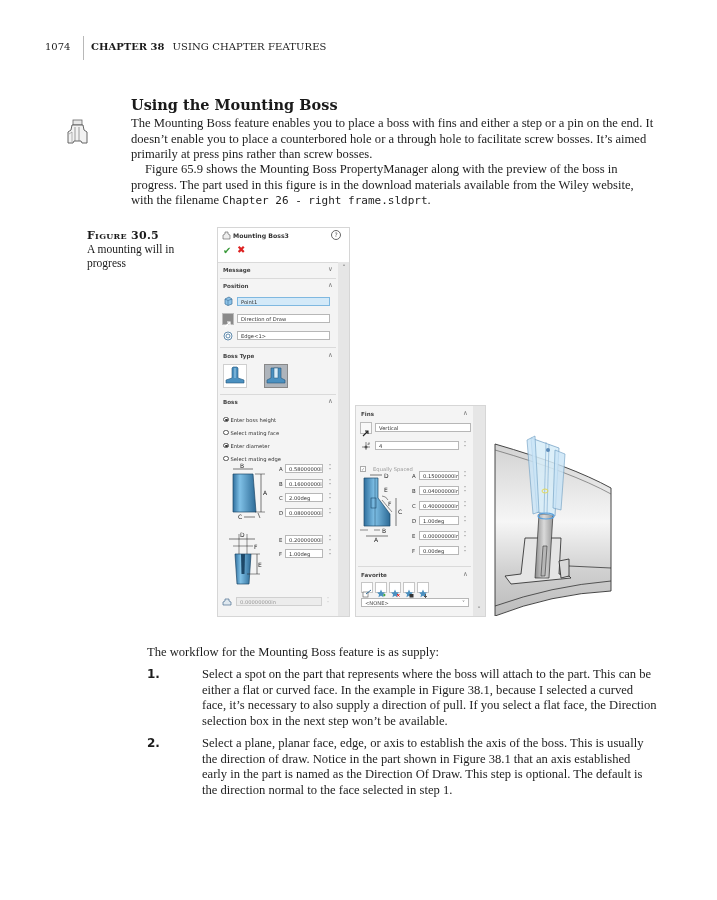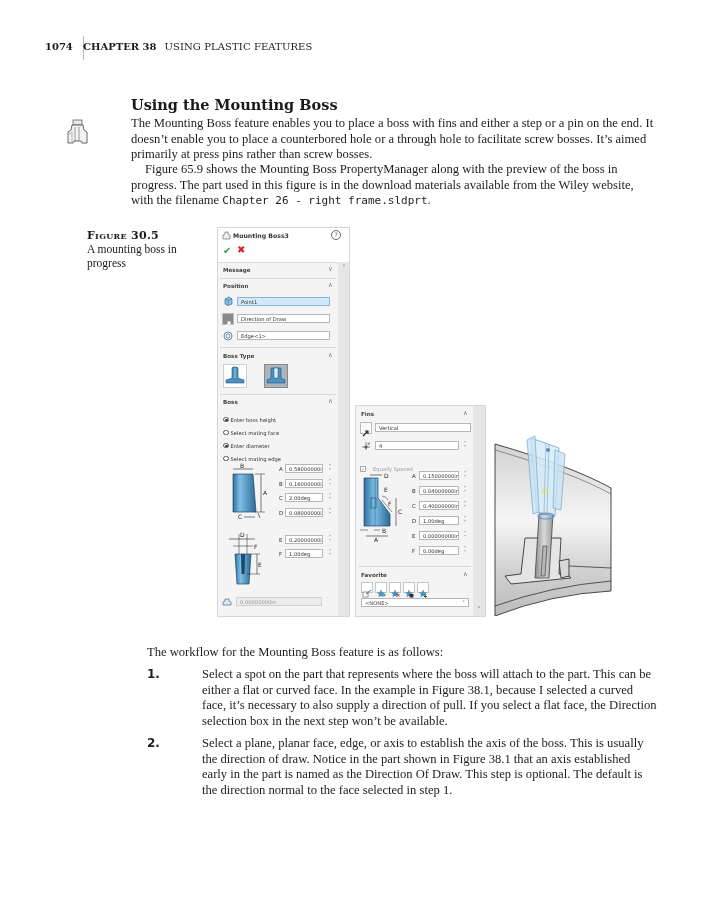--- a/index.html
+++ b/index.html
@@ -1,23 +1,23 @@
 <!DOCTYPE html>
 <html><head>
 <meta charset="utf-8">
 <style>
   html, body { margin:0; padding:0; background:#ffffff; }
   body { width:717px; height:900px; position:relative; overflow:hidden; font-family:"DejaVu Serif", serif; color:#1a1a1a; }
   .abs { position:absolute; }
 
   
   .run-head { left:45px; top:41px; font-size:10px; display:flex; align-items:center; }
-  .page-num { font-weight:bold; width:38px; }
+  .page-num { font-weight:normal; width:38px; }
   .head-rule { position:absolute; left:83px; top:36px; width:1px; height:24px; background:#b8b8b8; }
-  .chapter { font-weight:bold; margin-left:0; }
+  .chapter { font-weight:bold; margin-left:8px; }
   .chapter-title { margin-left:8px; letter-spacing:0.1px; }
 
   
   .section-title { left:131px; top:96px; font-weight:bold; font-size:14.5px; }
   .body-text { font-family:"Liberation Serif", serif; font-size:12.6px; line-height:15.6px; color:#1d1d1d; }
   .p1 { left:131px; top:116px; width:525px; }
   .p2 { left:131px; top:162px; width:525px; text-indent:14px; }
   .mono { font-family:"DejaVu Sans Mono", monospace; font-size:11px; }
   .margin-icon { left:62px; top:116px; width:34px; height:34px; }
 
@@ -78,39 +78,39 @@
   .li1 { top:667px; }
   .li2 { top:736px; }
 </style>
 </head>
 <body>
 
 <div class="abs head-rule"></div>
 <div class="abs run-head">
   <span class="page-num">1074</span>
   <span class="chapter">CHAPTER 38</span>
-  <span class="chapter-title">USING PLASTIC FEATURES</span>
+  <span class="chapter-title">USING CHAPTER FEATURES</span>
 </div>
 
 <div class="abs margin-icon">
   <svg width="34" height="34" viewBox="0 0 34 34">
     <rect x="11" y="4" width="9" height="5" fill="#e8e8e8" stroke="#666" stroke-width="0.8"></rect>
     <path d="M10 9 L21 9 L22 14 L25 16 L25 27 L20 27 L19 25 L12 25 L11 27 L6 27 L6 16 L9 14 Z" fill="#f2f2f2" stroke="#555" stroke-width="0.9"></path>
     <line x1="13" y1="11" x2="13" y2="25" stroke="#777" stroke-width="0.7"></line>
     <line x1="17" y1="11" x2="17" y2="25" stroke="#777" stroke-width="0.7"></line>
     <path d="M7 18 L10 16 L10 26" fill="none" stroke="#888" stroke-width="0.6"></path>
   </svg>
 </div>
 
 <div class="abs section-title">Using the Mounting Boss</div>
 <div class="abs body-text p1">The Mounting Boss feature enables you to place a boss with fins and either a step or a pin on the end. It doesn’t enable you to place a counterbored hole or a through hole to facilitate screw bosses. It’s aimed primarily at press pins rather than screw bosses.</div>
 <div class="abs body-text p2"><span>Figure 65.9 shows the Mounting Boss PropertyManager along with the preview of the boss in progress. The part used in this figure is in the download materials available from the Wiley website, with the filename </span><span class="mono">Chapter 26 - right frame.sldprt</span><span>.</span></div>
 
 <div class="abs fig-label">Figure 30.5</div>
-<div class="abs fig-caption">A mounting boss in progress</div>
+<div class="abs fig-caption">A mounting will in progress</div>
 
 <div class="abs pm pm-panel">
   <div class="abs pm-head">
     <svg class="abs" style="left:4px;top:3px" width="9" height="9" viewBox="0 0 9 9">
       <path d="M3 1 L6 1 L6 3 L8 4 L8 8 L1 8 L1 4 L3 3 Z" fill="#eee" stroke="#555" stroke-width="0.6"></path>
     </svg>
     <span class="abs pm-title">Mounting Boss3</span>
     <span class="abs pm-help">?</span>
     <span class="abs pm-ok">✔</span>
     <span class="abs pm-cancel">✖</span>
@@ -402,21 +402,21 @@
     <path d="M36 14 L44 10 L48 86 L42 88 Z" fill="#c8e4f6" fill-opacity="0.8" stroke="#6a9ac0" stroke-width="0.6"></path>
     <path d="M64 24 L74 28 L70 84 L62 82 Z" fill="#c8e4f6" fill-opacity="0.8" stroke="#6a9ac0" stroke-width="0.6"></path>
     <line x1="55" y1="16" x2="53" y2="88" stroke="#7aa8cc" stroke-width="0.6"></line>
     <line x1="58" y1="18" x2="56" y2="88" stroke="#7aa8cc" stroke-width="0.6"></line>
     <circle cx="57" cy="24" r="2" fill="#5a8ab8"></circle>
     <ellipse cx="55" cy="90" rx="8" ry="3" fill="none" stroke="#5aa0dd" stroke-width="1.2"></ellipse>
     <ellipse cx="54" cy="65" rx="3" ry="2" fill="none" stroke="#e8d84a" stroke-width="0.9"></ellipse>
   </svg>
 </div>
 
-<div class="abs body-text workflow-intro">The workflow for the Mounting Boss feature is as follows:</div>
+<div class="abs body-text workflow-intro">The workflow for the Mounting Boss feature is as supply:</div>
 
 <div class="abs body-text list-item li1">
   <span class="list-num">1.</span>
   <span class="list-text">Select a spot on the part that represents where the boss will attach to the part. This can be either a flat or curved face. In the example in Figure 38.1, because I selected a curved face, it’s necessary to also supply a direction of pull. If you select a flat face, the Direction selection box in the next step won’t be available.</span>
 </div>
 
 <div class="abs body-text list-item li2">
   <span class="list-num">2.</span>
   <span class="list-text">Select a plane, planar face, edge, or axis to establish the axis of the boss. This is usually the direction of draw. Notice in the part shown in Figure 38.1 that an axis established early in the part is named as the Direction Of Draw. This step is optional. The default is the direction normal to the face selected in step 1.</span>
 </div>

